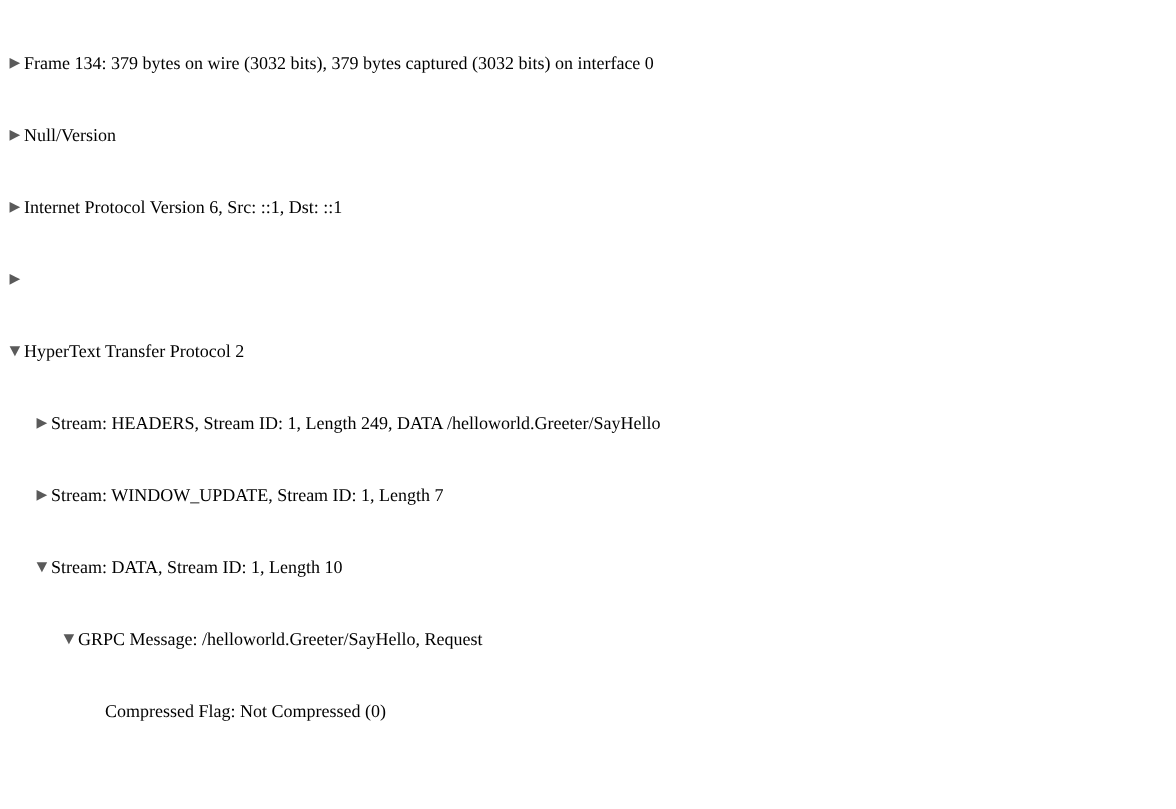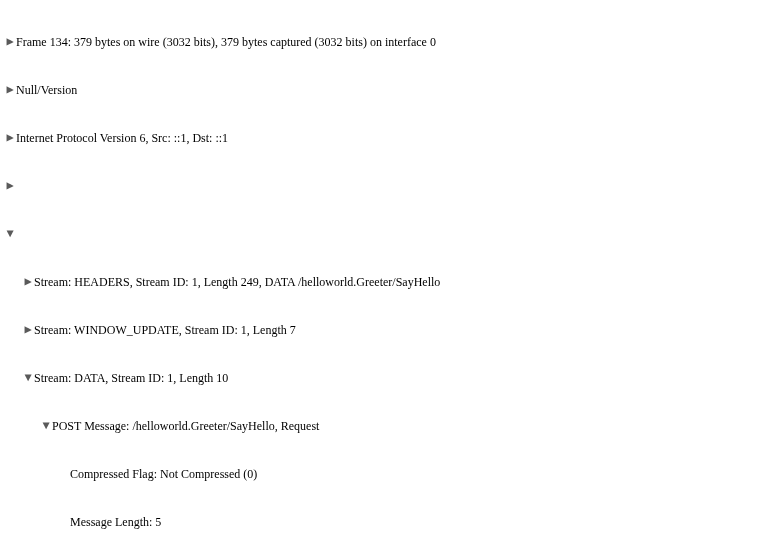--- a/index.html
+++ b/index.html
@@ -50,39 +50,37 @@
   </div>
   <div class="row">
     <span class="arrow">▶</span>
     <span class="label">Internet Protocol Version 6, Src: ::1, Dst: ::1</span>
   </div>
   <div class="row">
     <span class="arrow">▶</span>
   </div>
   <div class="row">
     <span class="arrow">▼</span>
+    <span class="label">HyperText Transfer Protocol 2</span>
   </div>
   <div class="row" style="padding-left:18px">
     <span class="arrow">▶</span>
     <span class="label">Stream: HEADERS, Stream ID: 1, Length 249, DATA /helloworld.Greeter/SayHello</span>
   </div>
   <div class="row" style="padding-left:18px">
     <span class="arrow">▶</span>
     <span class="label">Stream: WINDOW_UPDATE, Stream ID: 1, Length 7</span>
   </div>
   <div class="row" style="padding-left:18px">
     <span class="arrow">▼</span>
     <span class="label">Stream: DATA, Stream ID: 1, Length 10</span>
   </div>
   <div class="row" style="padding-left:36px">
     <span class="arrow">▼</span>
-    <span class="label">POST Message: /helloworld.Greeter/SayHello, Request</span>
+    <span class="label">GRPC Message: /helloworld.Greeter/SayHello, Request</span>
   </div>
   <div class="row" style="padding-left:66px">
     <span class="label">Compressed Flag: Not Compressed (0)</span>
-  </div>
-  <div class="row" style="padding-left:66px">
-    <span class="label">Message Length: 5</span>
   </div>
   
   
   
 </div>
 
 </body></html>

